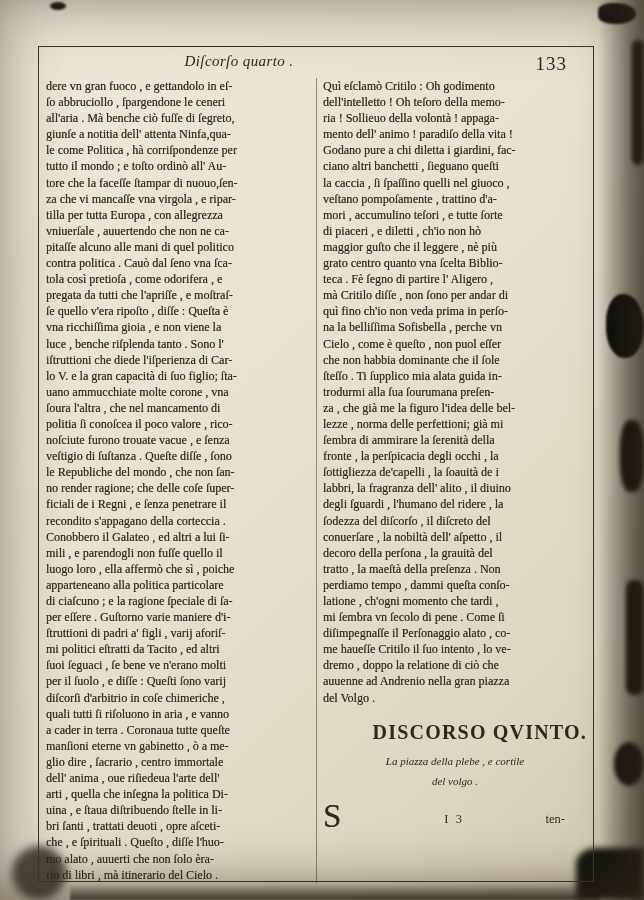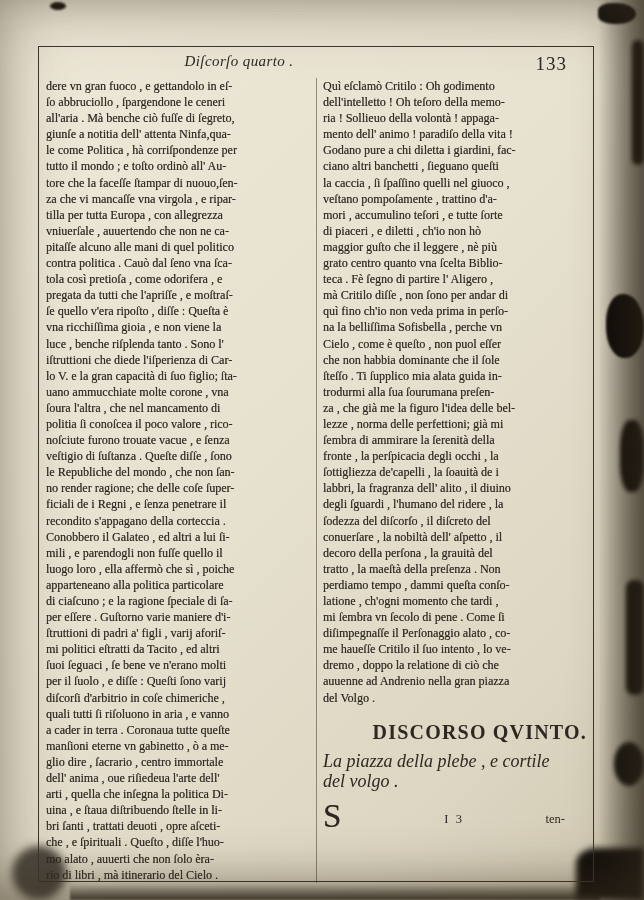--- a/index.html
+++ b/index.html
@@ -77,23 +77,23 @@
     font-size:20px;
     line-height:24px;
     font-weight:700;
     letter-spacing:1.2px;
     text-align:right;
     white-space:nowrap;
   }
   .section-subtitle{
     margin-top:7px;
     font-style:italic;
-    font-size:18px;
+    font-size:11px;
     line-height:20px;
-    text-align:left;
+    text-align:center;
     white-space:pre;
   }
   .section-body{
     margin-top:9px;
     font-size:12px;
     line-height:16.1px;
     text-shadow:0.25px 0 0 rgba(43,38,32,0.55);
   }
   .drop-cap{
     float:left;

